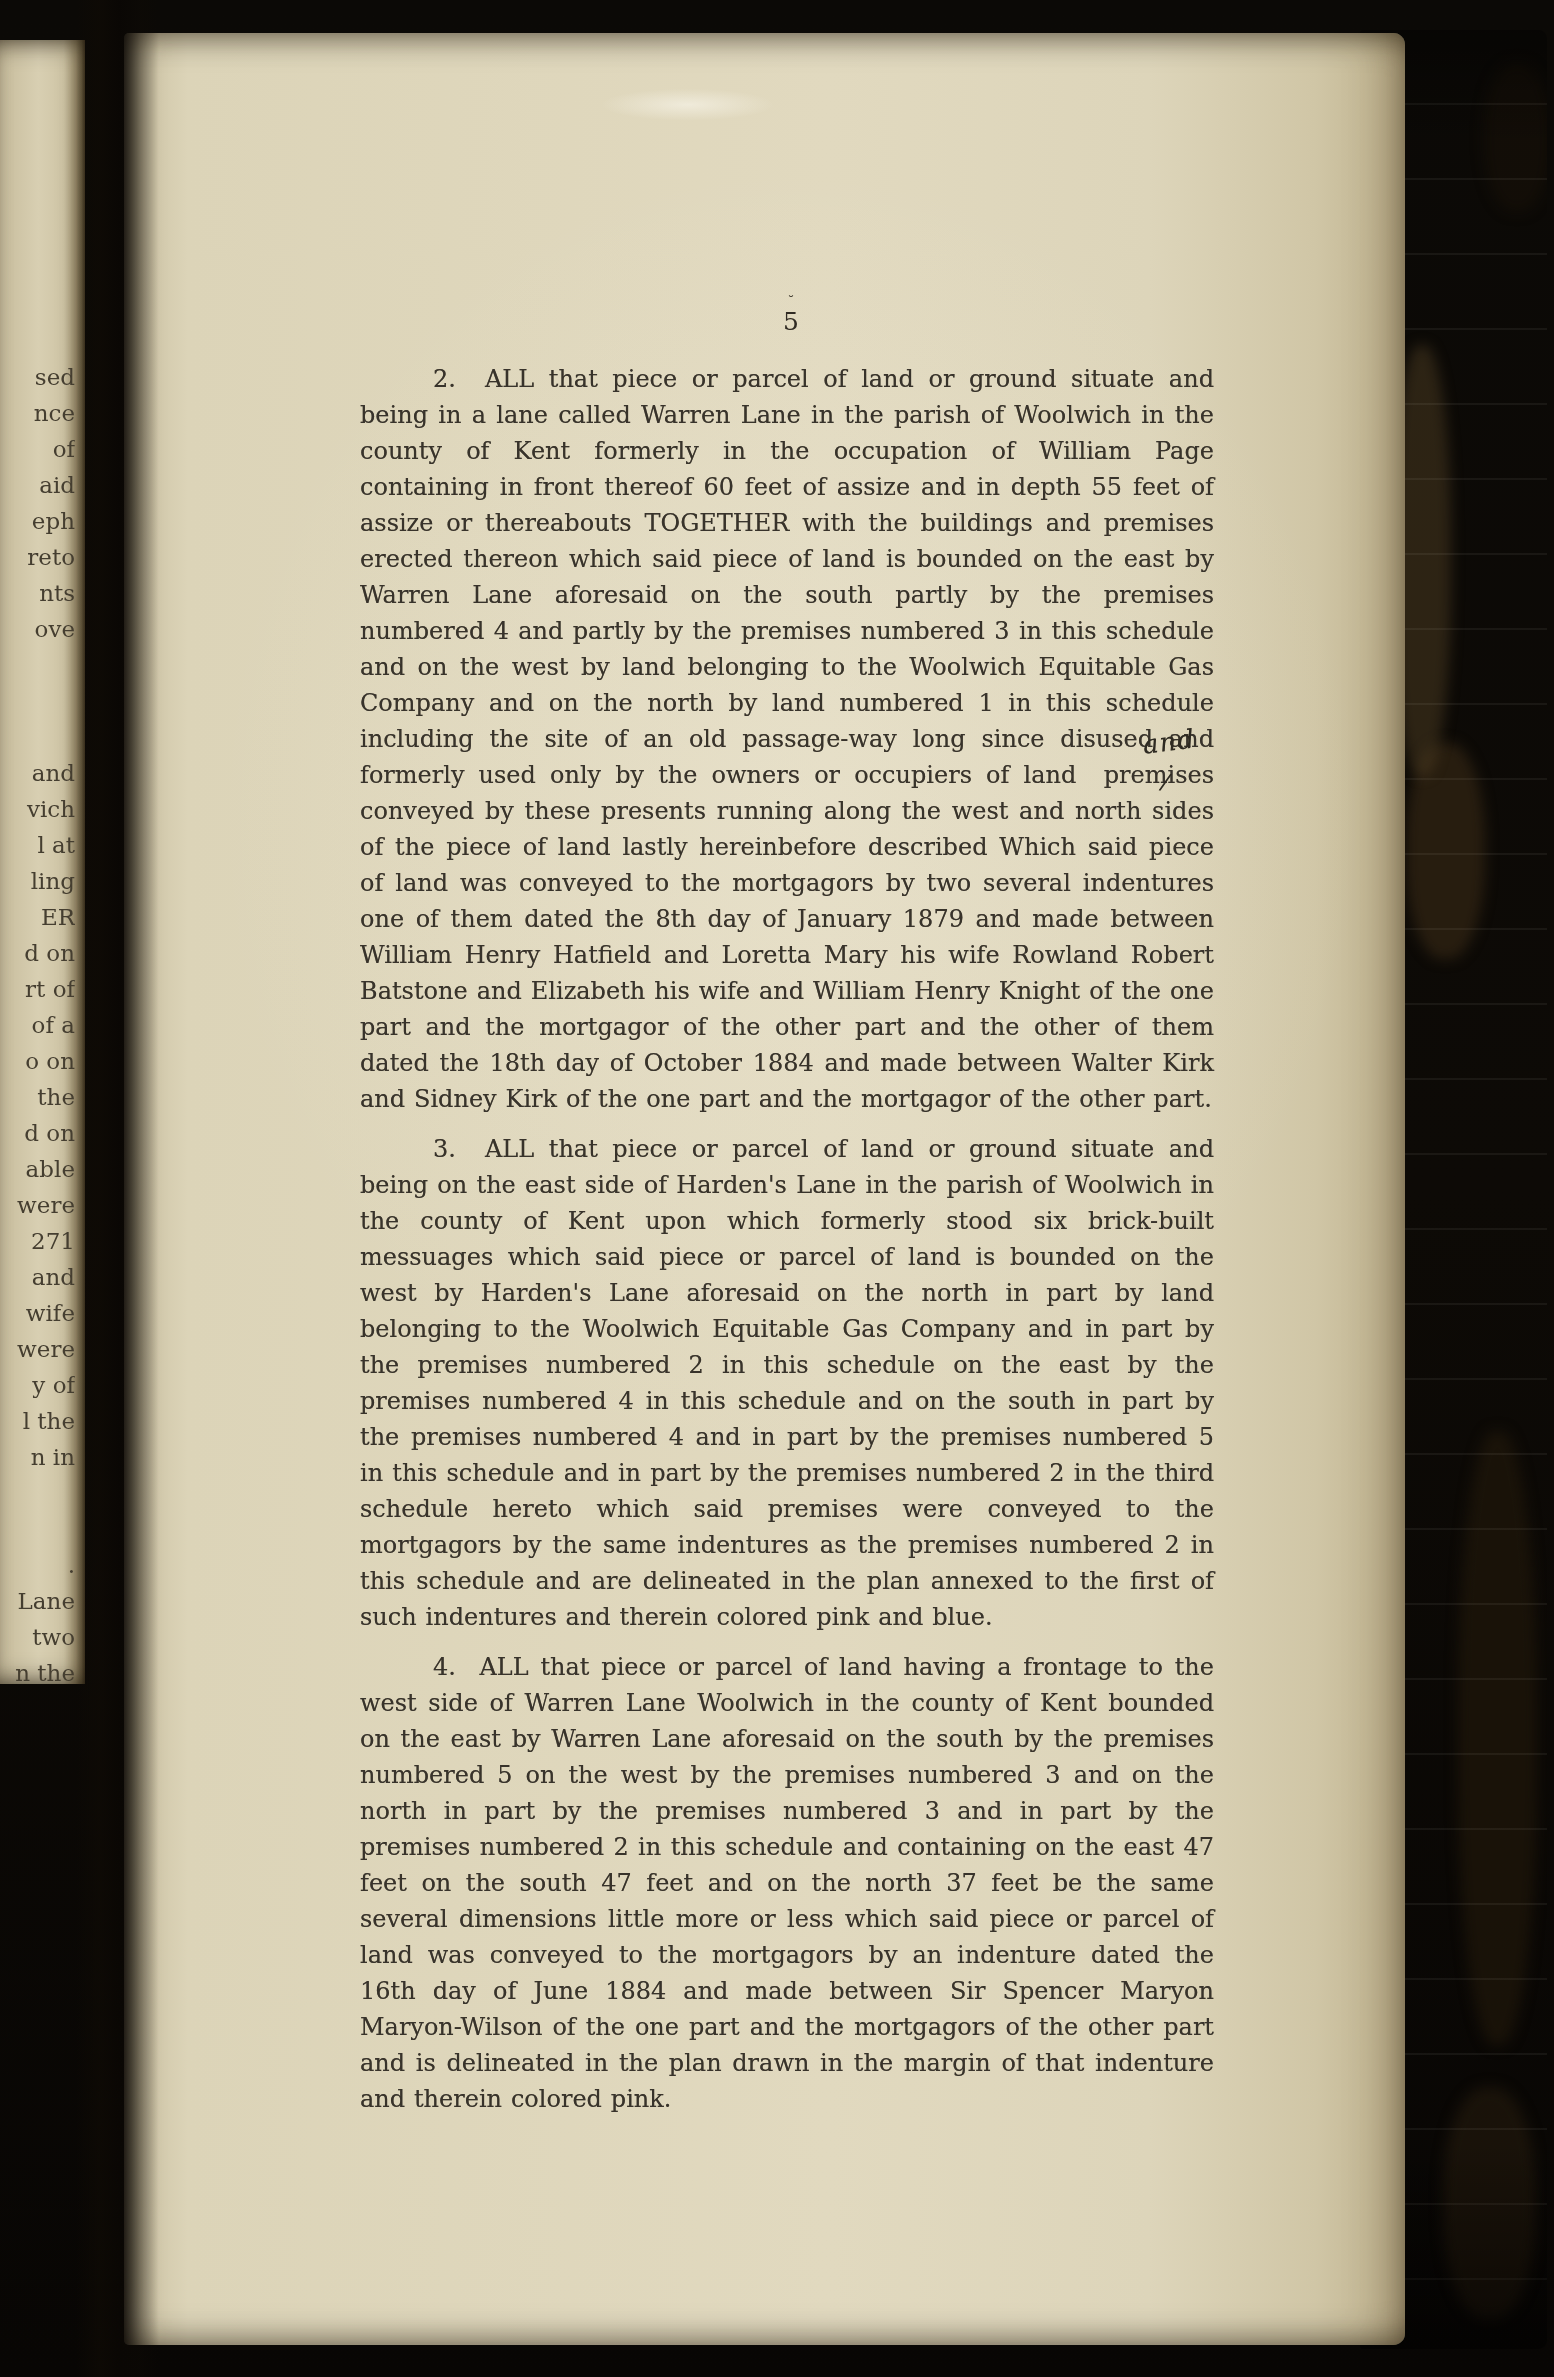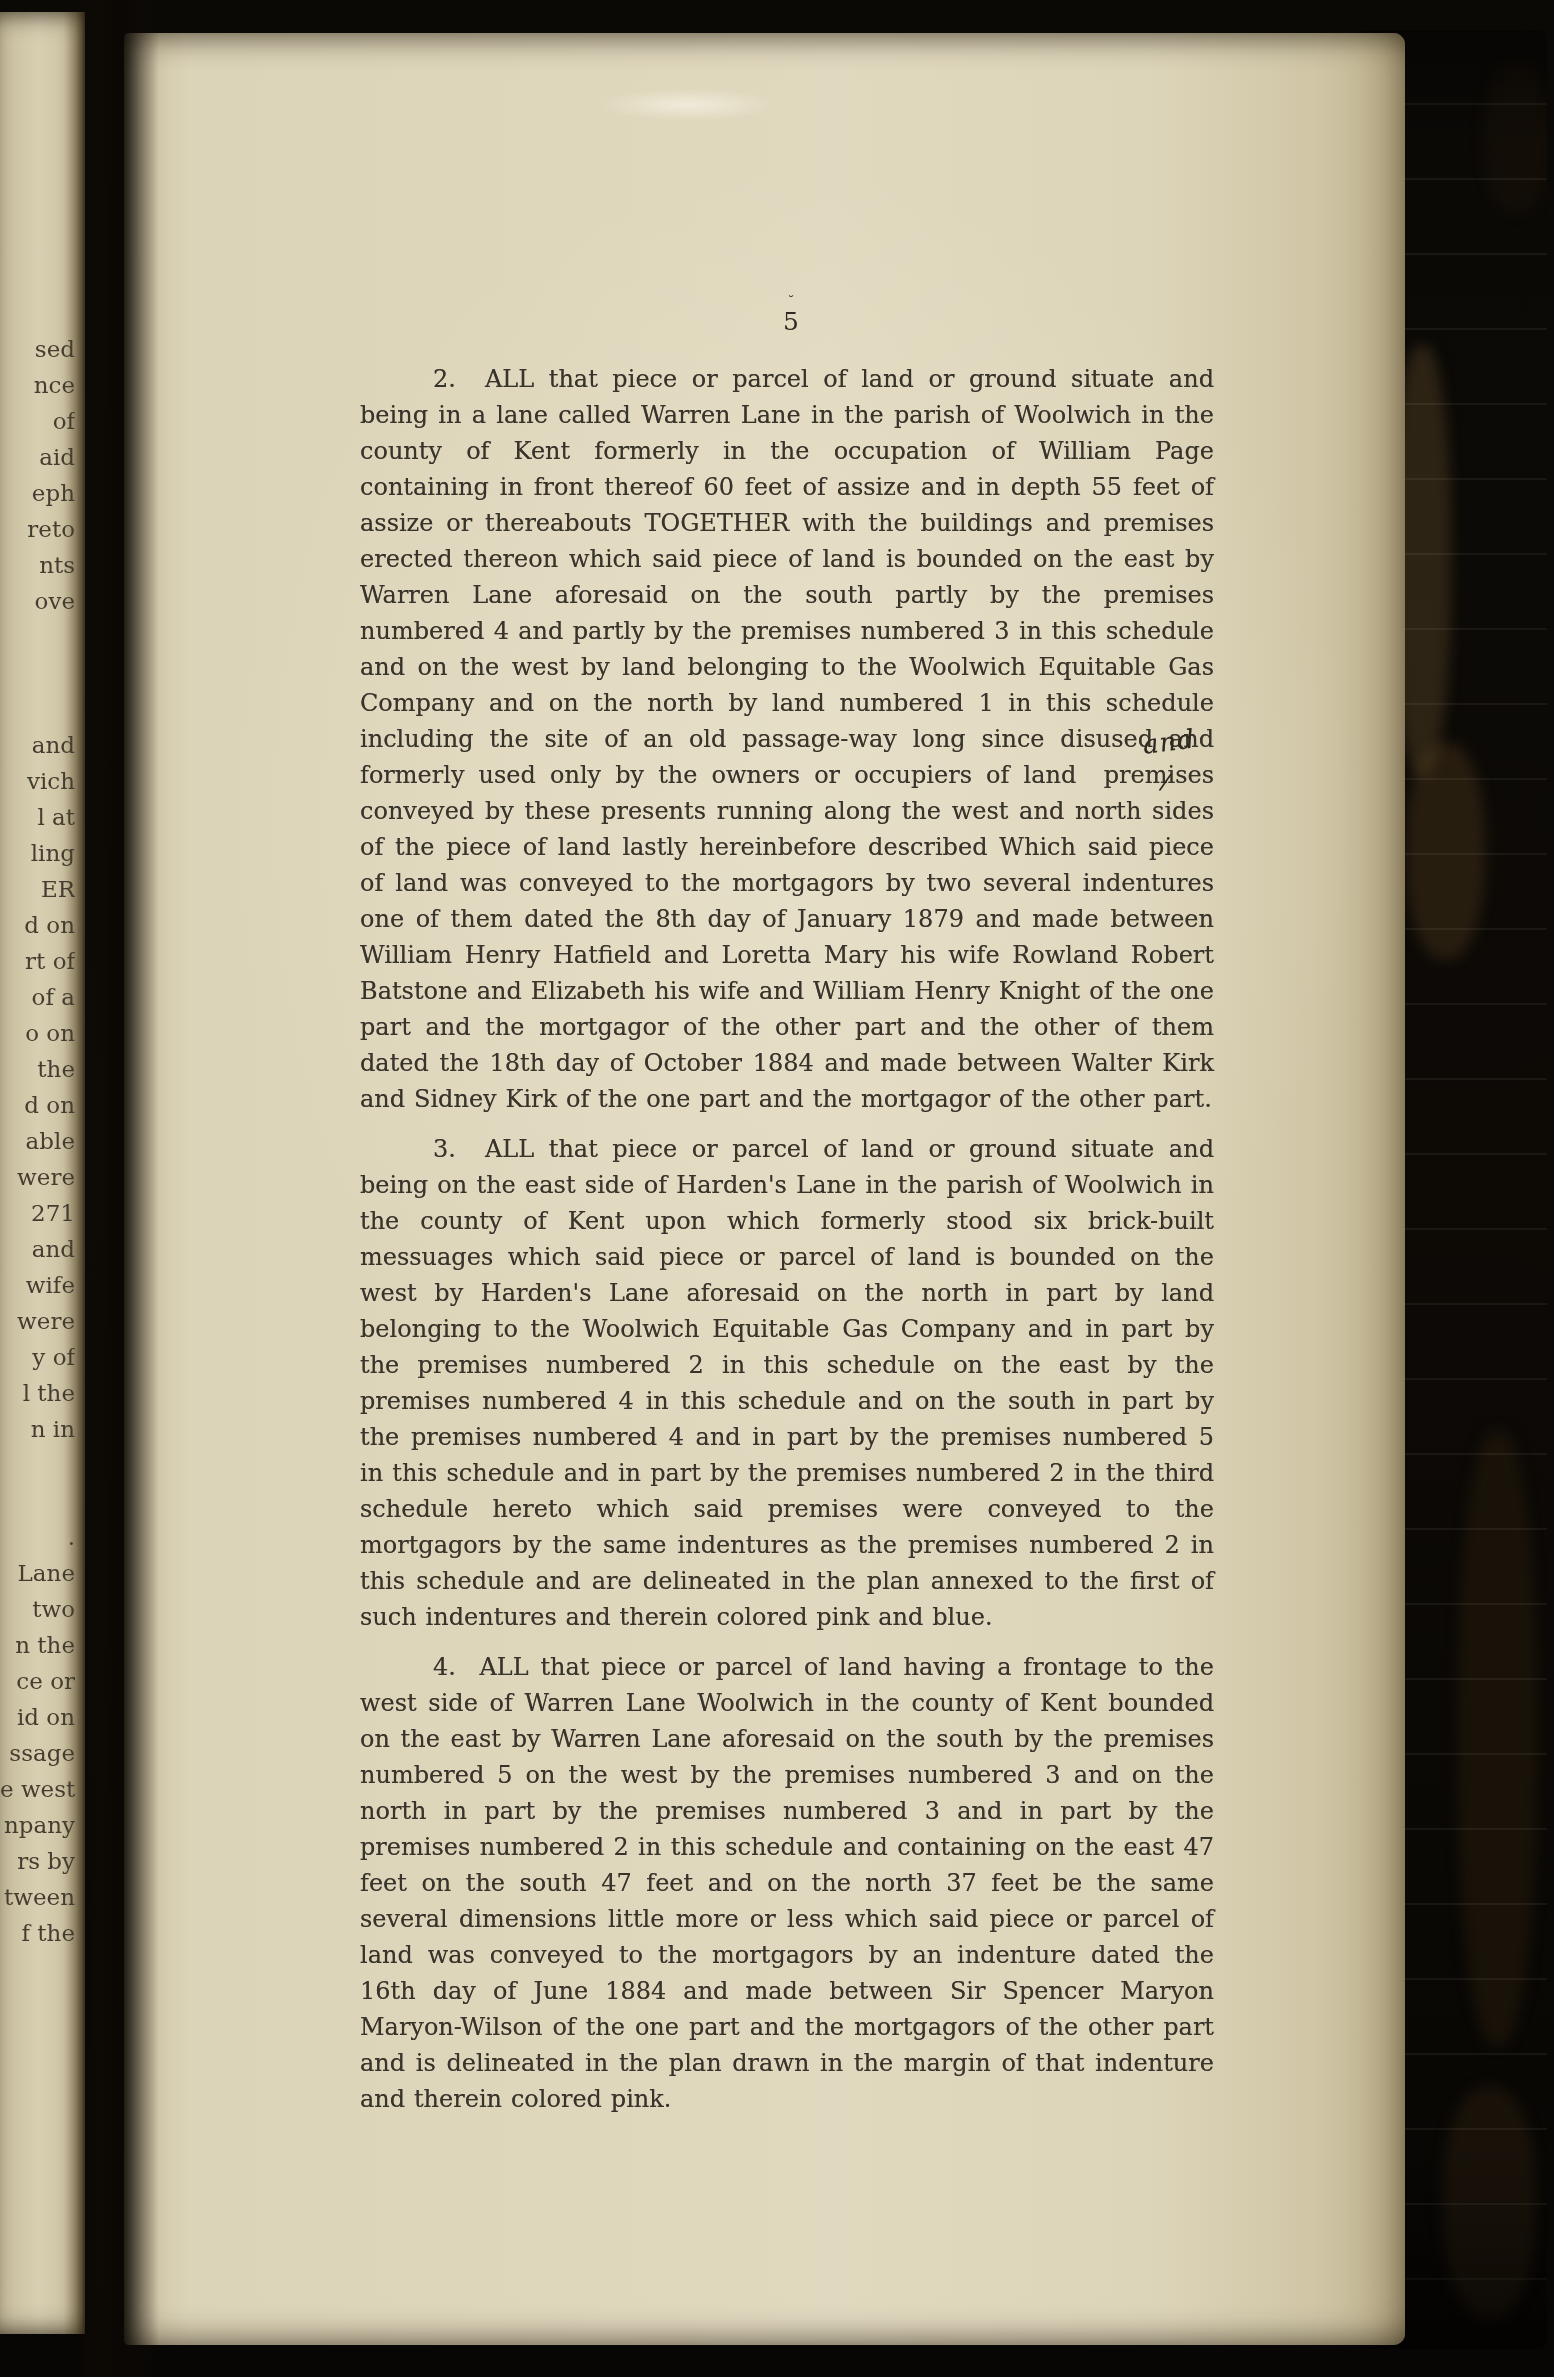--- a/index.html
+++ b/index.html
@@ -6,21 +6,21 @@
   * { margin:0; padding:0; box-sizing:border-box; }
   html, body { background:#090705; }
   .stage {
     position:relative; width:1554px; height:2377px; overflow:hidden;
     background:linear-gradient(180deg,#0b0906 0%, #0d0a06 50%, #080604 100%);
     font-family:"DejaVu Serif","Liberation Serif",serif;
   }
 
   
   .facing-page {
-    position:absolute; left:0; top:12px; width:85px; height:2322px;
+    position:absolute; left:0; top:40px; width:85px; height:1644px;
     background:linear-gradient(90deg,#c7bc9c 0%, #d8cfb2 45%, #cfc5a6 75%, #9a8c68 96%, #6b5e41 100%);
     box-shadow: inset -13.3px 0 20px -6.6px rgba(55,42,20,.6), inset 0 18px 25px -15px rgba(20,14,6,.6), inset 0 -18px 25px -15px rgba(20,14,6,.6);
     padding:319px 10px 0 0; overflow:hidden; z-index:1;
   }
   .fragment {
     height:36px; line-height:36px; font-size:23px; color:#453e30;
     text-align:right; white-space:nowrap; overflow:hidden;
   }
 
   

